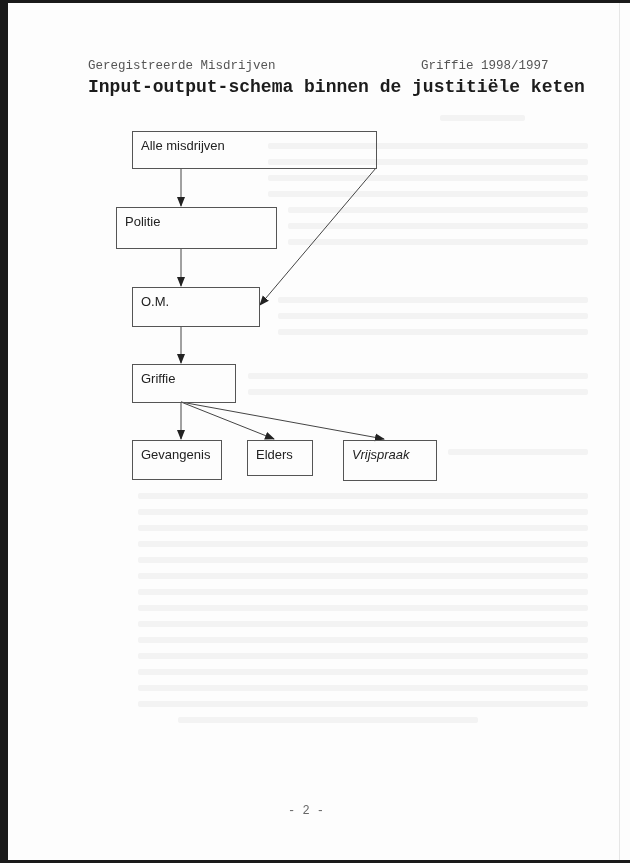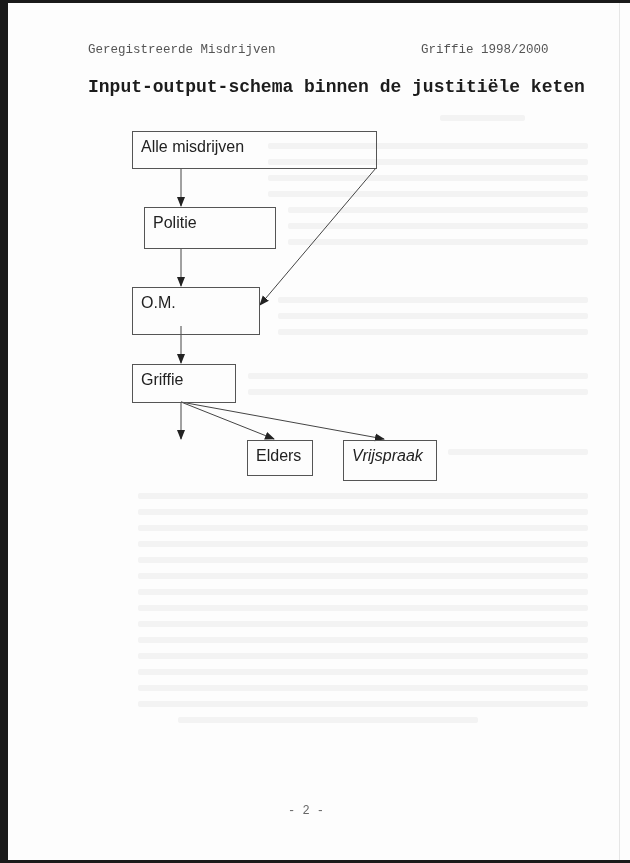--- a/index.html
+++ b/index.html
@@ -25,21 +25,21 @@
     .fold-line {
       position: absolute;
       left: 611px;
       top: 0;
       width: 1px;
       height: 857px;
       background: #e6e6e6;
     }
     .header-left, .header-right {
       position: absolute;
-      top: 40px;
+      top: 56px;
       font-family: "Liberation Mono", "DejaVu Sans Mono", monospace;
       font-size: 12.5px;
       color: #555;
       white-space: nowrap;
     }
     .header-left { left: 80px; }
     .header-right { left: 413px; }
     .doc-title {
       position: absolute;
       left: 80px;
@@ -62,21 +62,21 @@
       top: 0;
       width: 622px;
       height: 857px;
     }
     .node {
       position: absolute;
       box-sizing: border-box;
       border: 1px solid #555;
       background: transparent;
       font-family: "Liberation Sans", "DejaVu Sans", sans-serif;
-      font-size: 16px;
+      font-size: 13px;
       color: #222;
       padding: 6px 0 0 8px;
       white-space: nowrap;
     }
     .page-number {
       position: absolute;
       left: 280px;
       top: 801px;
       font-family: "Liberation Mono", "DejaVu Sans Mono", monospace;
       font-size: 12px;
@@ -117,21 +117,21 @@
     <div class="ghost" style="left:130px;top:602px;width:450px;"></div>
     <div class="ghost" style="left:130px;top:618px;width:450px;"></div>
     <div class="ghost" style="left:130px;top:634px;width:450px;"></div>
     <div class="ghost" style="left:130px;top:650px;width:450px;"></div>
     <div class="ghost" style="left:130px;top:666px;width:450px;"></div>
     <div class="ghost" style="left:130px;top:682px;width:450px;"></div>
     <div class="ghost" style="left:130px;top:698px;width:450px;"></div>
     <div class="ghost" style="left:170px;top:714px;width:300px;"></div>
 
     <div class="header-left">Geregistreerde Misdrijven</div>
-    <div class="header-right">Griffie 1998/2000</div>
+    <div class="header-right">Griffie 1998/1997</div>
 
     <div class="doc-title">Input-output-schema binnen de justitiële keten</div>
 
     <svg class="diagram" viewBox="0 0 622 857" width="622" height="857">
       <defs>
         <marker id="arrowhead" markerWidth="10" markerHeight="10" refX="9" refY="5" orient="auto" markerUnits="userSpaceOnUse">
           <path d="M0,1 L10,5 L0,9 Z" fill="#222"></path>
         </marker>
       </defs>
 
@@ -144,21 +144,22 @@
       <line x1="173" y1="323" x2="173" y2="360" stroke="#444" stroke-width="1" marker-end="url(#arrowhead)"></line>
 
       <line x1="173" y1="399" x2="173" y2="436" stroke="#444" stroke-width="1" marker-end="url(#arrowhead)"></line>
 
       <line x1="173" y1="399" x2="266" y2="436" stroke="#444" stroke-width="1" marker-end="url(#arrowhead)"></line>
 
       <line x1="173" y1="399" x2="376" y2="436" stroke="#444" stroke-width="1" marker-end="url(#arrowhead)"></line>
     </svg>
 
     <div class="node" style="left:124px;top:128px;width:245px;height:38px;">Alle misdrijven</div>
-    <div class="node" style="left:136px;top:204px;width:132px;height:42px;">Politie</div>
-    <div class="node" style="left:124px;top:284px;width:128px;height:48px;">O.M.</div>
+    <div class="node" style="left:108px;top:204px;width:161px;height:42px;">Politie</div>
+    <div class="node" style="left:124px;top:284px;width:128px;height:40px;">O.M.</div>
     <div class="node" style="left:124px;top:361px;width:104px;height:39px;">Griffie</div>
+    <div class="node" style="left:124px;top:437px;width:90px;height:40px;">Gevangenis</div>
     <div class="node" style="left:239px;top:437px;width:66px;height:36px;">Elders</div>
     <div class="node" style="left:335px;top:437px;width:94px;height:41px;font-style:italic;">Vrijspraak</div>
 
     <div class="page-number">- 2 -</div>
   </div>
 </div>
 
 </body></html>

